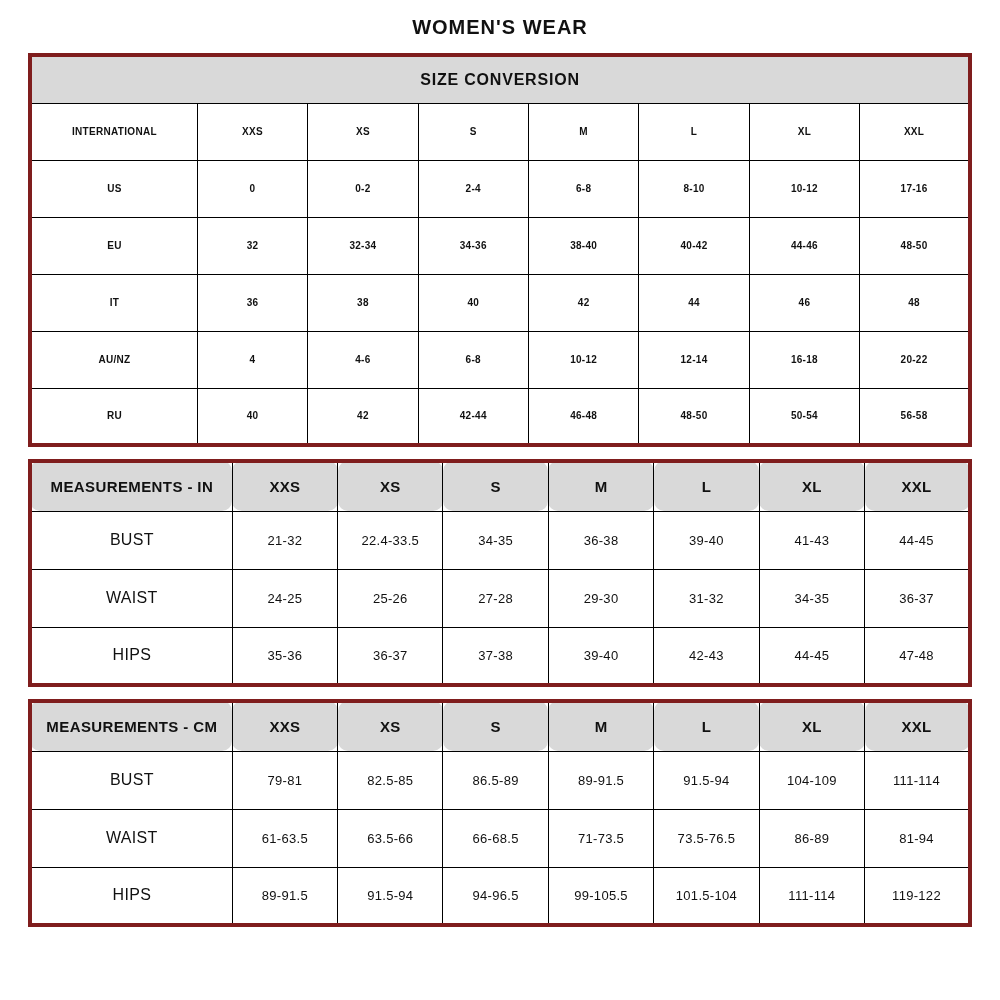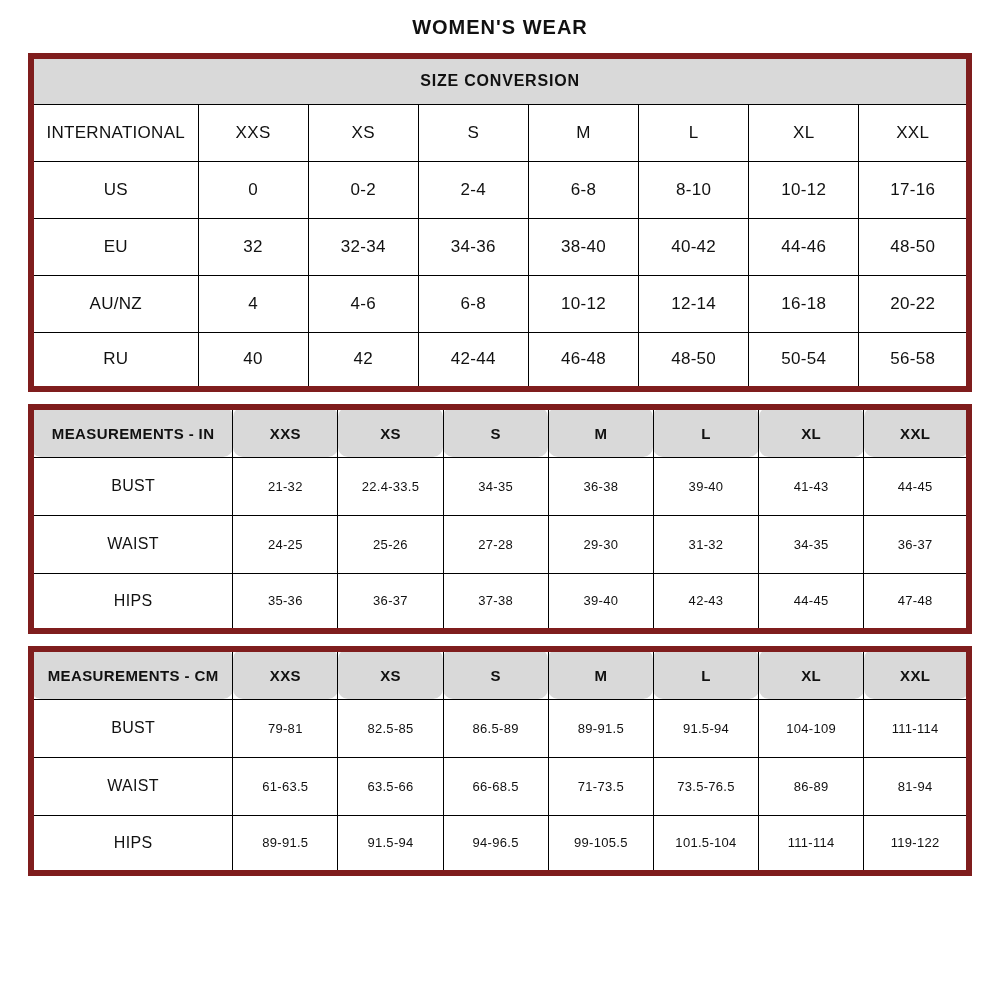--- a/index.html
+++ b/index.html
@@ -15,33 +15,33 @@
     font-size: 20px;
     font-weight: bold;
     letter-spacing: 1px;
     margin: 4px 0 14px 0;
   }
   table {
     width: 100%;
     border-collapse: collapse;
     table-layout: fixed;
   }
-  .tbl { border: 6px solid #7f1d1d; margin-bottom: 12px; }
+  .tbl { border: 4px solid #7f1d1d; margin-bottom: 12px; }
   td, th {
     border: 1.5px solid #000;
     text-align: center;
     vertical-align: middle;
     letter-spacing: 0.3px;
     overflow: hidden;
   }
   .gray { background: #d9d9d9; }
 
   
   .tbl-sizes .banner { height: 48px; font-size: 16px; font-weight: bold; letter-spacing: 0.8px; }
-  .tbl-sizes td { height: 57px; font-size: 17px; font-weight: normal; }
+  .tbl-sizes td { height: 57px; font-size: 10px; font-weight: bold; }
   .c-label1 { width: 17.8%; }
   .c-size1  { width: 11.74%; }
 
   
   .tbl-meas th { height: 50px; font-size: 15px; font-weight: bold; border-radius: 10px; }
   .tbl-meas th.corner { font-size: 15px; letter-spacing: 0.4px; }
   .tbl-meas td { height: 58px; font-size: 13px; font-weight: normal; }
   .tbl-meas td.rl { font-size: 16px; }
   .c-label2 { width: 21.5%; }
   .c-size2  { width: 11.21%; }
@@ -86,20 +86,30 @@
       <td class="rl">EU</td>
       <td>32</td>
       <td>32-34</td>
       <td>34-36</td>
       <td>38-40</td>
       <td>40-42</td>
       <td>44-46</td>
       <td>48-50</td>
     </tr>
     <tr>
+      <td class="rl">IT</td>
+      <td>36</td>
+      <td>38</td>
+      <td>40</td>
+      <td>42</td>
+      <td>44</td>
+      <td>46</td>
+      <td>48</td>
+    </tr>
+    <tr>
       <td class="rl">AU/NZ</td>
       <td>4</td>
       <td>4-6</td>
       <td>6-8</td>
       <td>10-12</td>
       <td>12-14</td>
       <td>16-18</td>
       <td>20-22</td>
     </tr>
     <tr>

